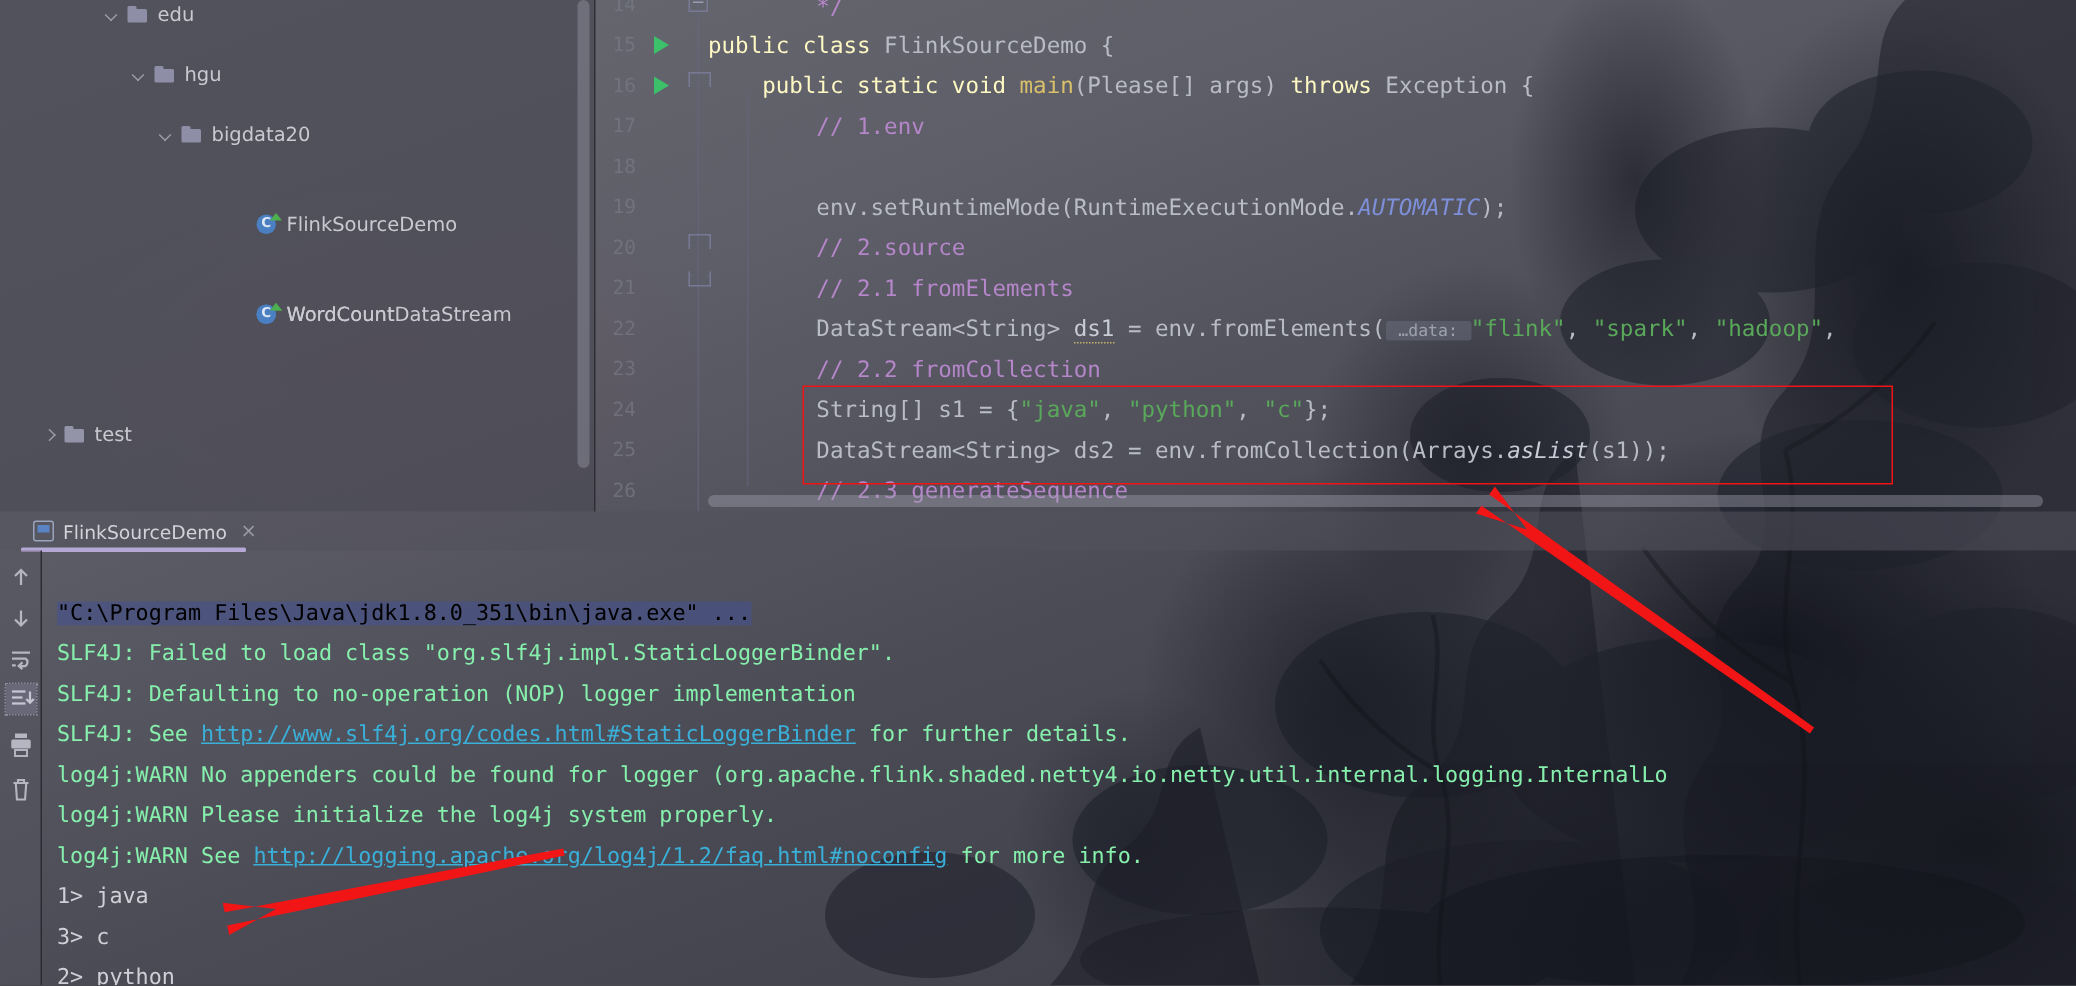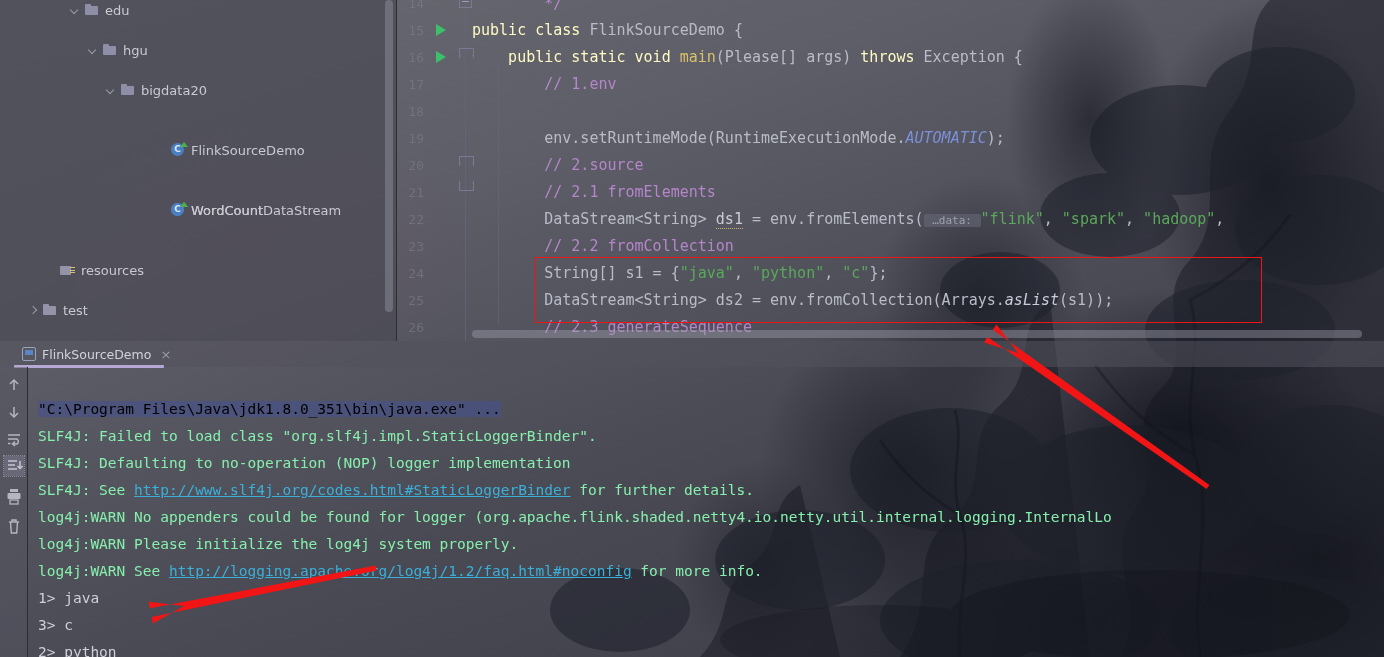--- a/index.html
+++ b/index.html
@@ -397,25 +397,20 @@
         <div class="tree-row" style="top: 120px; padding-left: 155px;">
           <span class="chev"></span>
           <span class="ic ic-class"></span>
           <span class="tree-label">WordCountDataStream</span>
         </div>
         <div class="tree-row" style="top: 100px; padding-left: 155px;">
           <span class="chev"></span>
           <span class="ic ic-class"></span>
           <span class="tree-label">WordCount</span>
         </div>
-        <div class="tree-row" style="top: 140px; padding-left: 45px;">
-          <span class="chev"></span>
-          <span class="ic ic-res"></span>
-          <span class="tree-label">resources</span>
-        </div>
         <div class="tree-row" style="top: 160px; padding-left: 27px;">
           <span class="chev right"></span>
           <span class="ic ic-folder-grey"></span>
           <span class="tree-label">test</span>
         </div>
       </div>
   </div>
   <div class="panel-divider"></div>
   <div class="panel-vscroll"></div>
 

